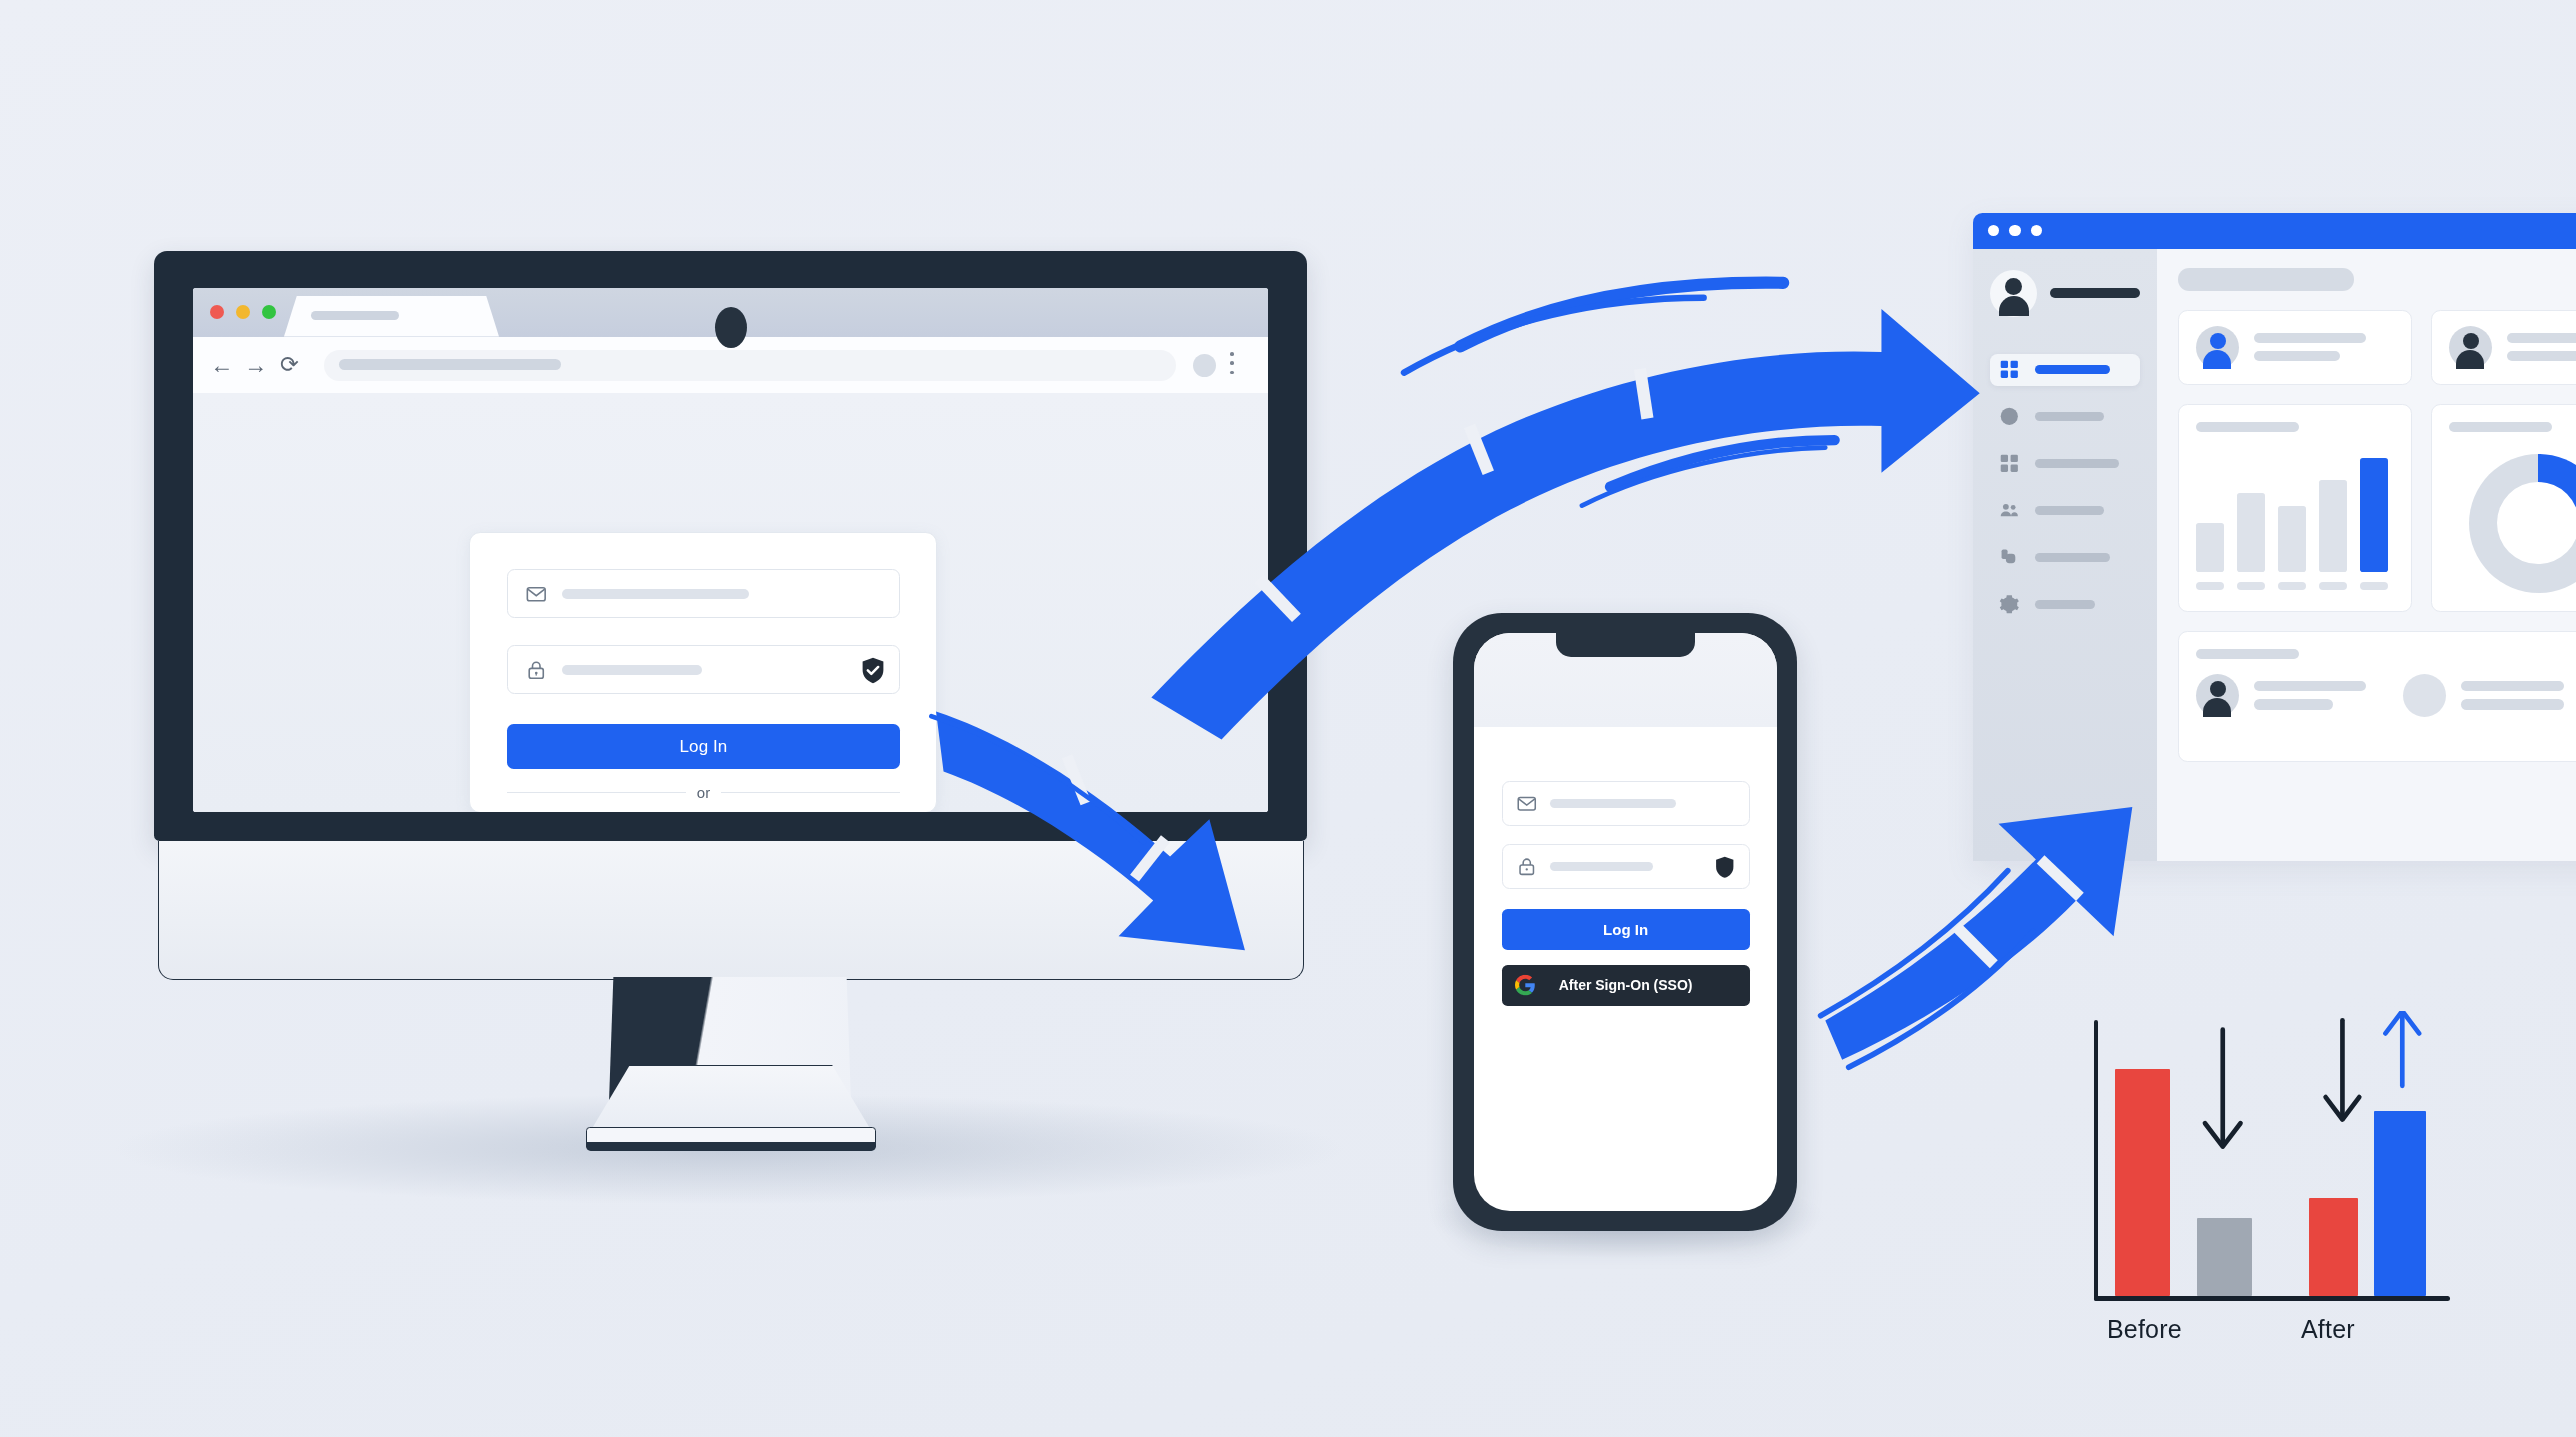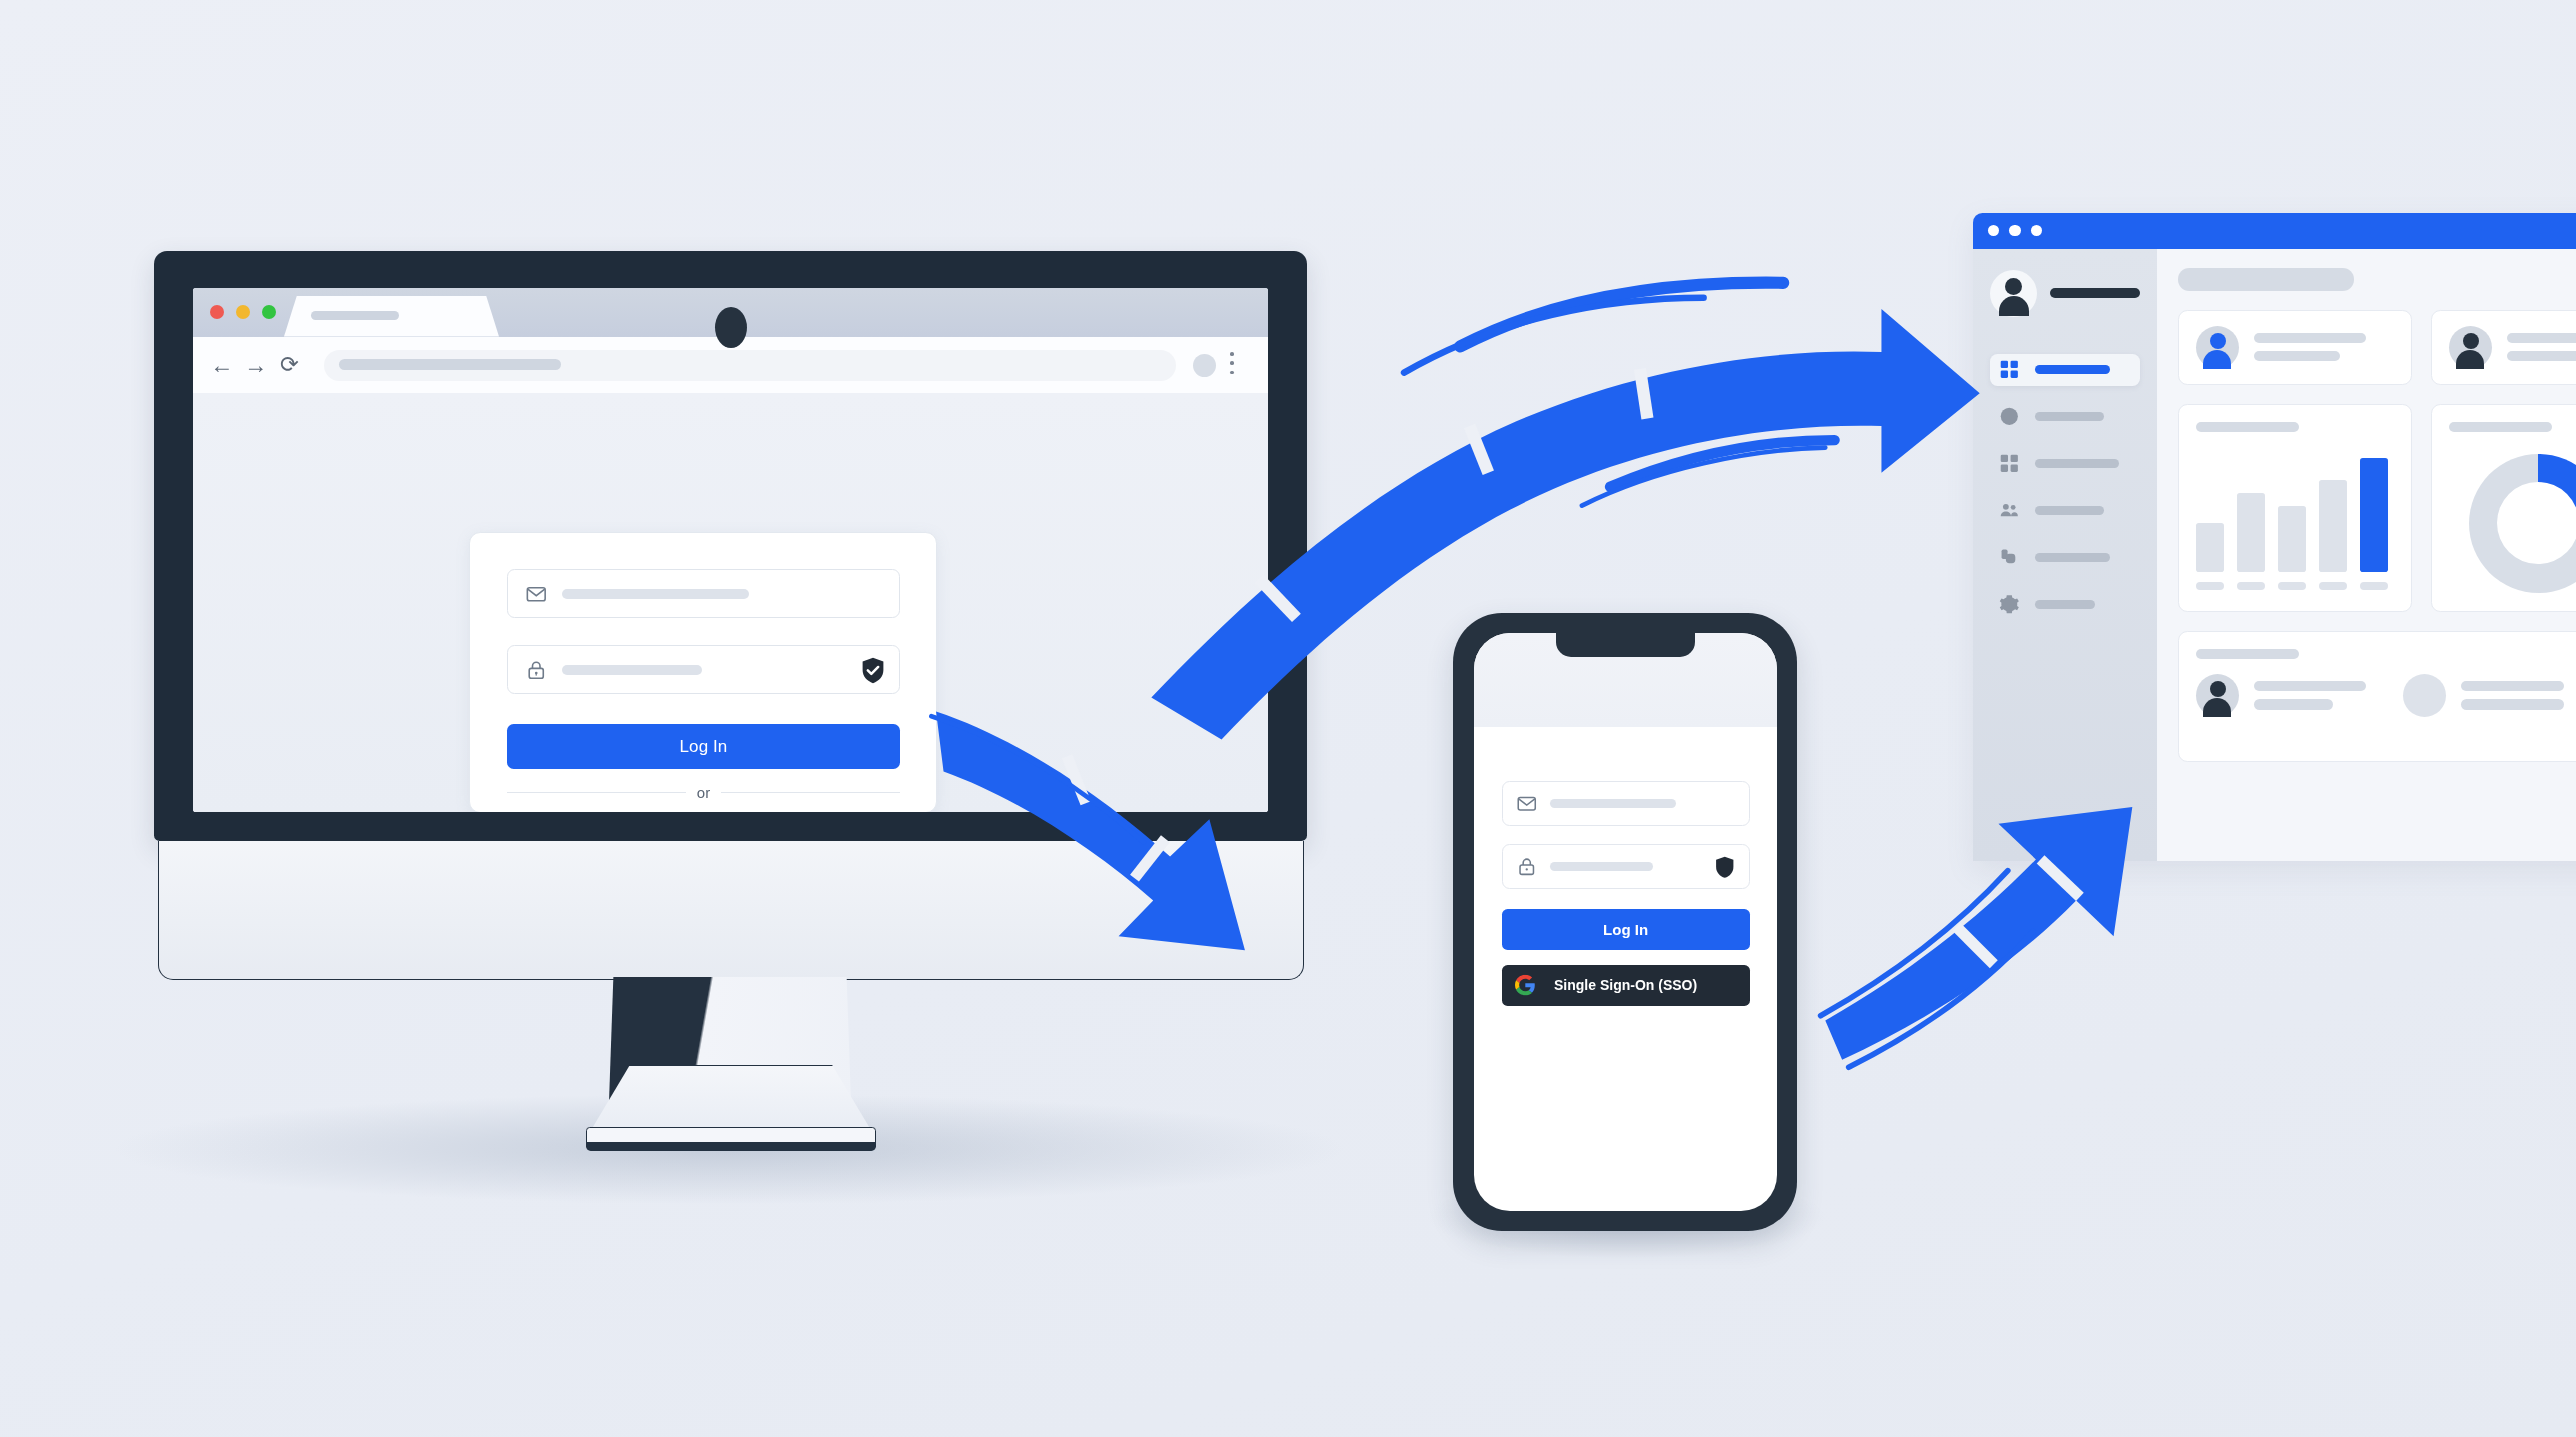--- a/index.html
+++ b/index.html
@@ -513,21 +513,21 @@
 
         <div class="ph-btn-sso">
           <span class="ph-g">
             <svg viewBox="0 0 48 48" width="20.6" height="20.6">
               <path fill="#EA4335" d="M24 9.5c3.5 0 6.6 1.2 9 3.6l6.8-6.8C35.6 2.5 30.2 0 24 0 14.6 0 6.5 5.4 2.6 13.2l7.9 6.2C12.4 13.7 17.7 9.5 24 9.5z"></path>
               <path fill="#4285F4" d="M46.1 24.6c0-1.6-.1-3.1-.4-4.6H24v9.1h12.4c-.5 2.9-2.2 5.4-4.6 7l7.6 5.9c4.4-4.1 6.7-10.1 6.7-17.4z"></path>
               <path fill="#FBBC05" d="M10.5 28.6c-.5-1.4-.8-2.9-.8-4.6s.3-3.2.8-4.6l-7.9-6.2C.9 16.4 0 20.1 0 24s.9 7.6 2.6 10.8z"></path>
               <path fill="#34A853" d="M24 48c6.2 0 11.5-2 15.4-5.6l-7.6-5.9c-2.1 1.4-4.8 2.3-7.8 2.3-6.3 0-11.6-4.2-13.5-9.9l-7.9 6.2C6.5 42.6 14.6 48 24 48z"></path>
             </svg>
           </span>
-          <span>Single Sign-On (SSO)</span>
+          <span>After Sign-On (SSO)</span>
         </div>
       </div>
     </div>
   </div>
 
   <svg id="arrows" viewBox="0 0 2752 1536">
 
     <g fill="#1f62f0">
       <path d="M1230,745 C1330,640 1460,520 1620,450 C1760,390 1900,372 2010,376 L2010,330 L2115,420 L2010,505 L2010,455
                C1905,452 1780,470 1660,522 C1520,583 1400,690 1305,790 Z" stroke="#e9edf4" stroke-width="0"></path>
@@ -566,15 +566,46 @@
     <g stroke="#edf0f6" stroke-width="12" fill="none">
       <path d="M2090,990 L2130,1030"></path>
       <path d="M2180,918 L2222,958"></path>
     </g>
     <g stroke="#1f62f0" fill="none" stroke-linecap="round">
       <path d="M1945,1085 C2025,1040 2090,990 2145,930" stroke-width="6"></path>
       <path d="M1975,1140 C2055,1100 2120,1052 2172,995" stroke-width="6"></path>
     </g>
   </svg>
 
+  <div id="bachart">
+    <div class="ba-axis-y"></div>
+    <div class="ba-axis-x"></div>
+
+    <div class="ba-bar" style="left:42px; width:55px; height:227px; background:#e8463f;"></div>
+    <div class="ba-bar" style="left:124px; width:55px; height:78px; background:#a0a8b3;"></div>
+
+    <div class="ba-bar" style="left:236px; width:49px; height:98px; background:#e8463f;"></div>
+    <div class="ba-bar" style="left:301px; width:52px; height:185px; background:#1f62f0;"></div>
+
+    <svg class="ba-arrow" style="left:0; top:0;" width="393" height="346" viewBox="0 0 420 370">
+
+      <g stroke="#16202c" fill="none" stroke-width="5" stroke-linecap="round" stroke-linejoin="round">
+        <path d="M160,20 L160,142"></path>
+        <path d="M141,120 L160,145 L179,120"></path>
+      </g>
+
+      <g stroke="#16202c" fill="none" stroke-width="5" stroke-linecap="round" stroke-linejoin="round">
+        <path d="M288,10 L288,113"></path>
+        <path d="M270,92 L288,116 L306,92"></path>
+      </g>
+
+      <g stroke="#1f62f0" fill="none" stroke-width="5" stroke-linecap="round" stroke-linejoin="round">
+        <path d="M352,80 L352,2"></path>
+        <path d="M334,24 L352,0 L370,24"></path>
+      </g>
+    </svg>
+
+    <div class="ba-lbl" style="left:34px;">Before</div>
+    <div class="ba-lbl" style="left:228px;">After</div>
+  </div>
 
 </div>
 
 
 </body></html>

